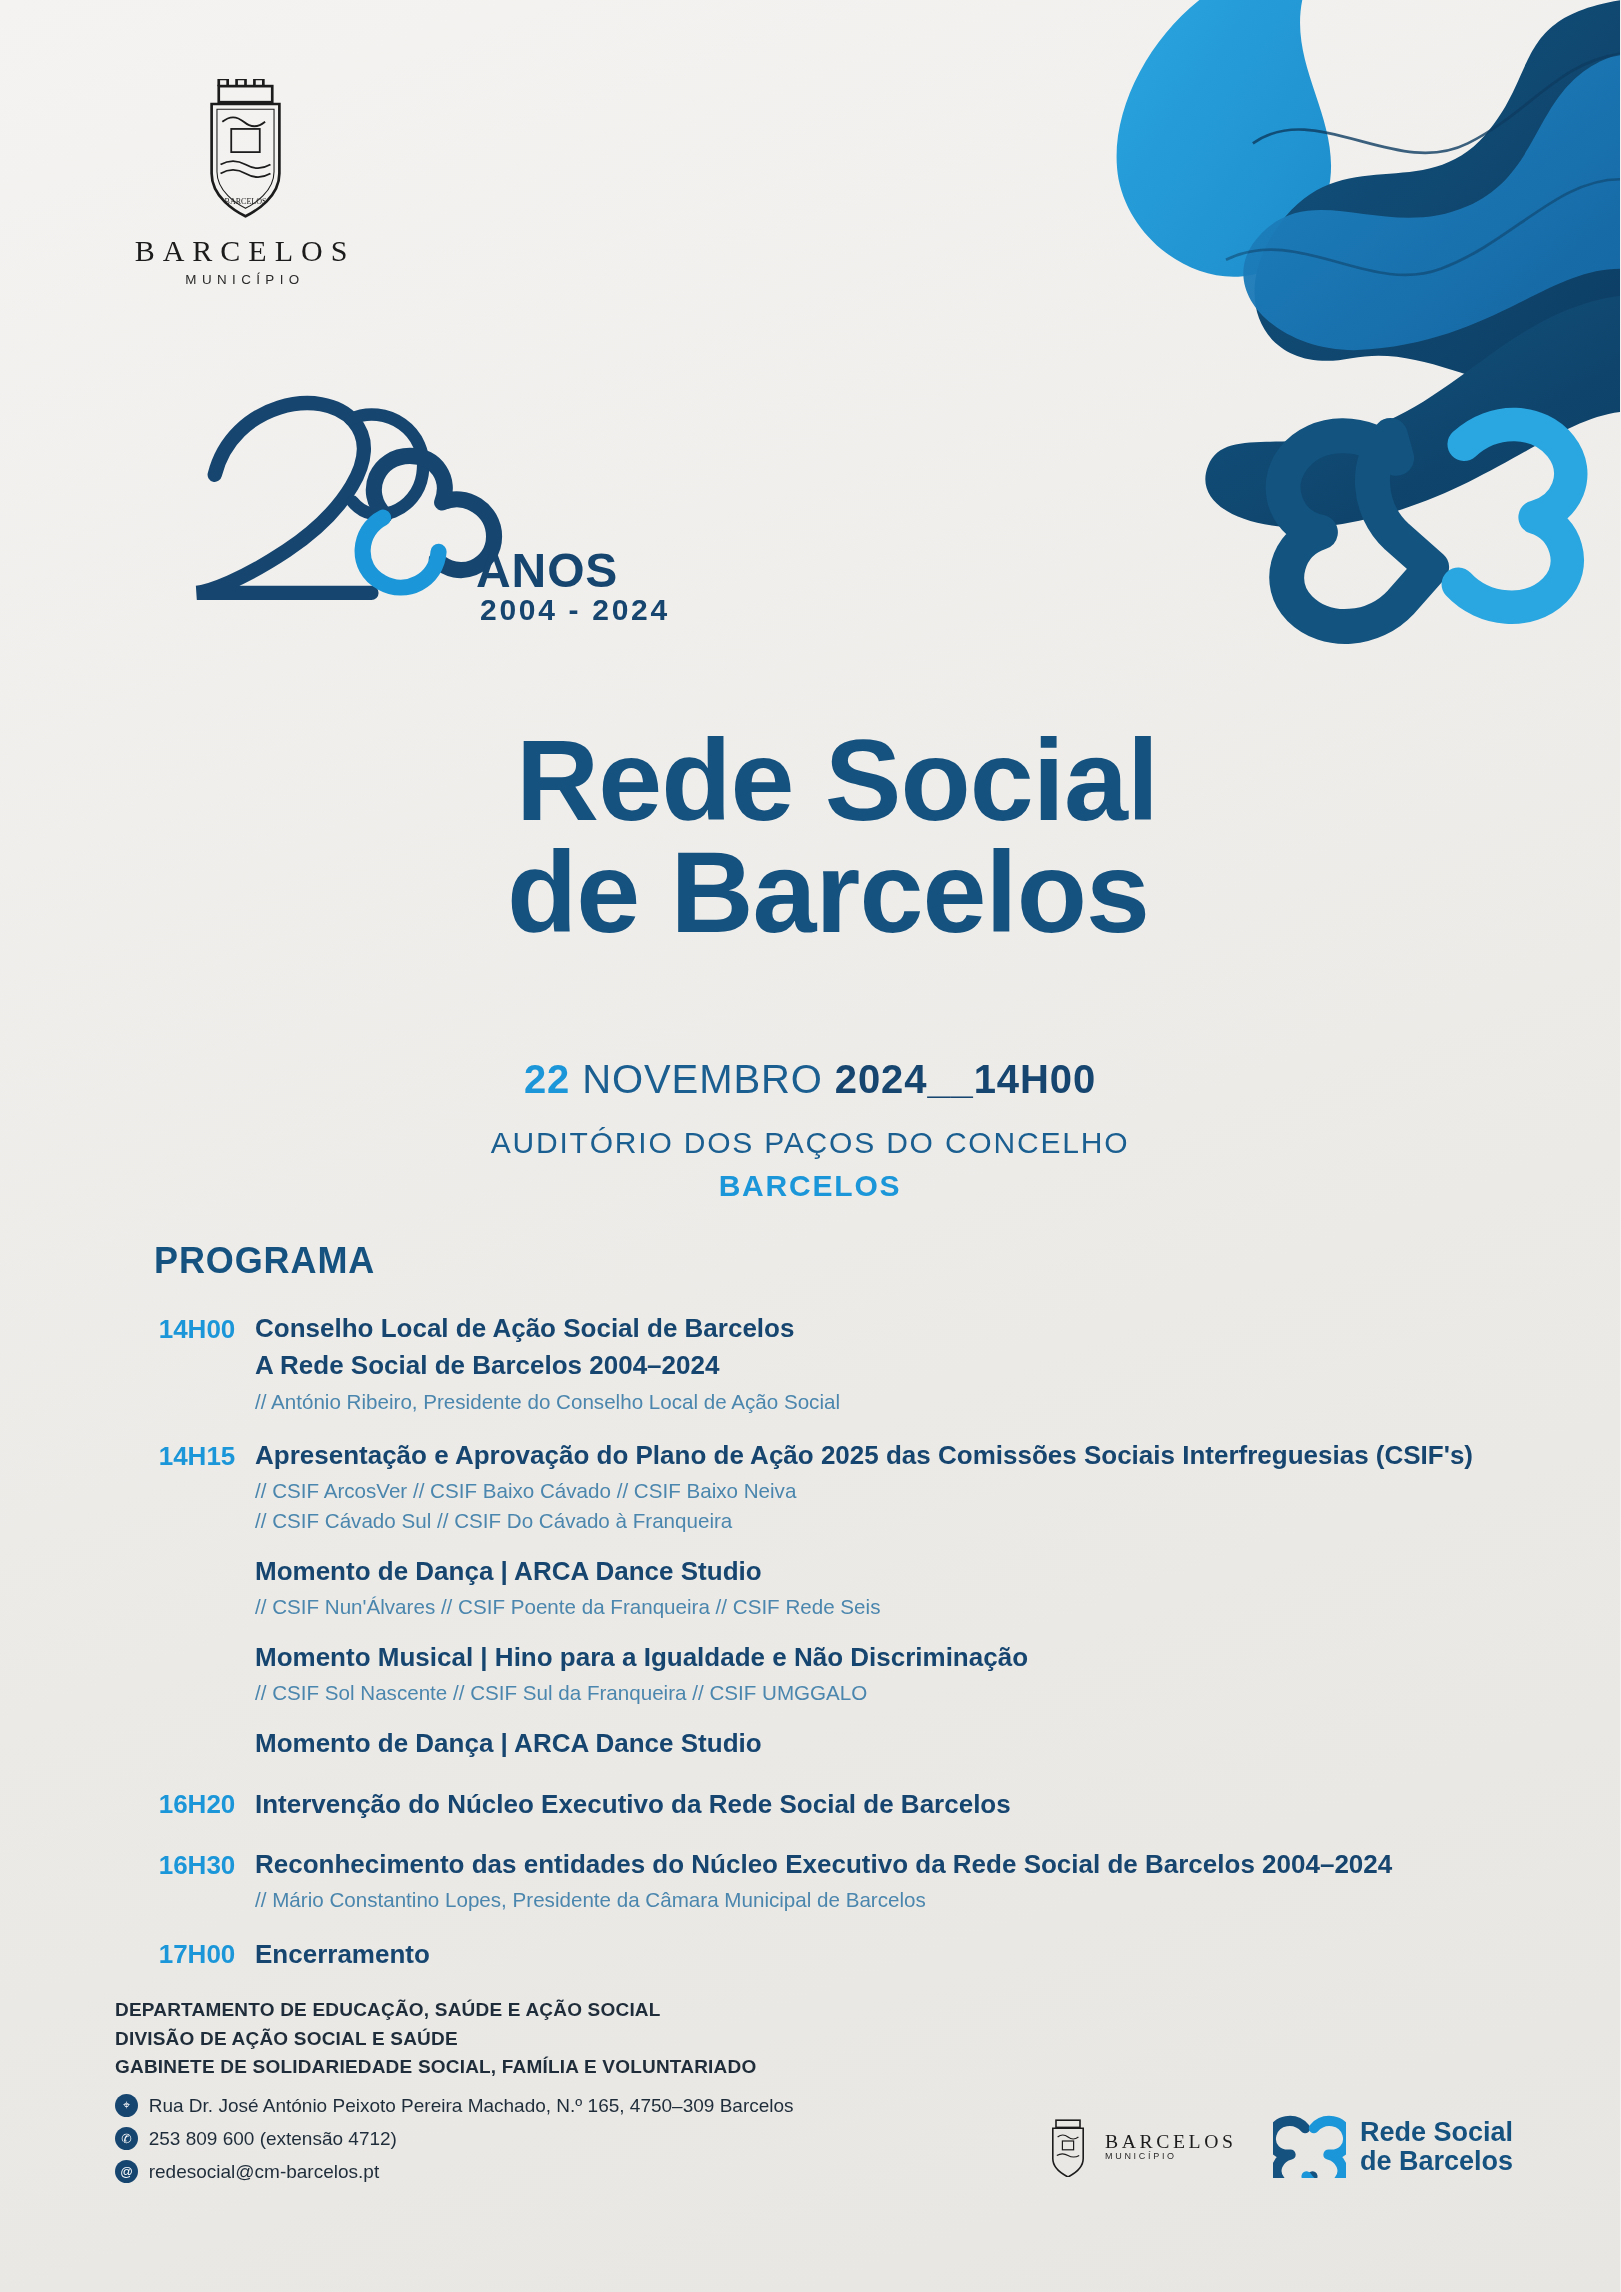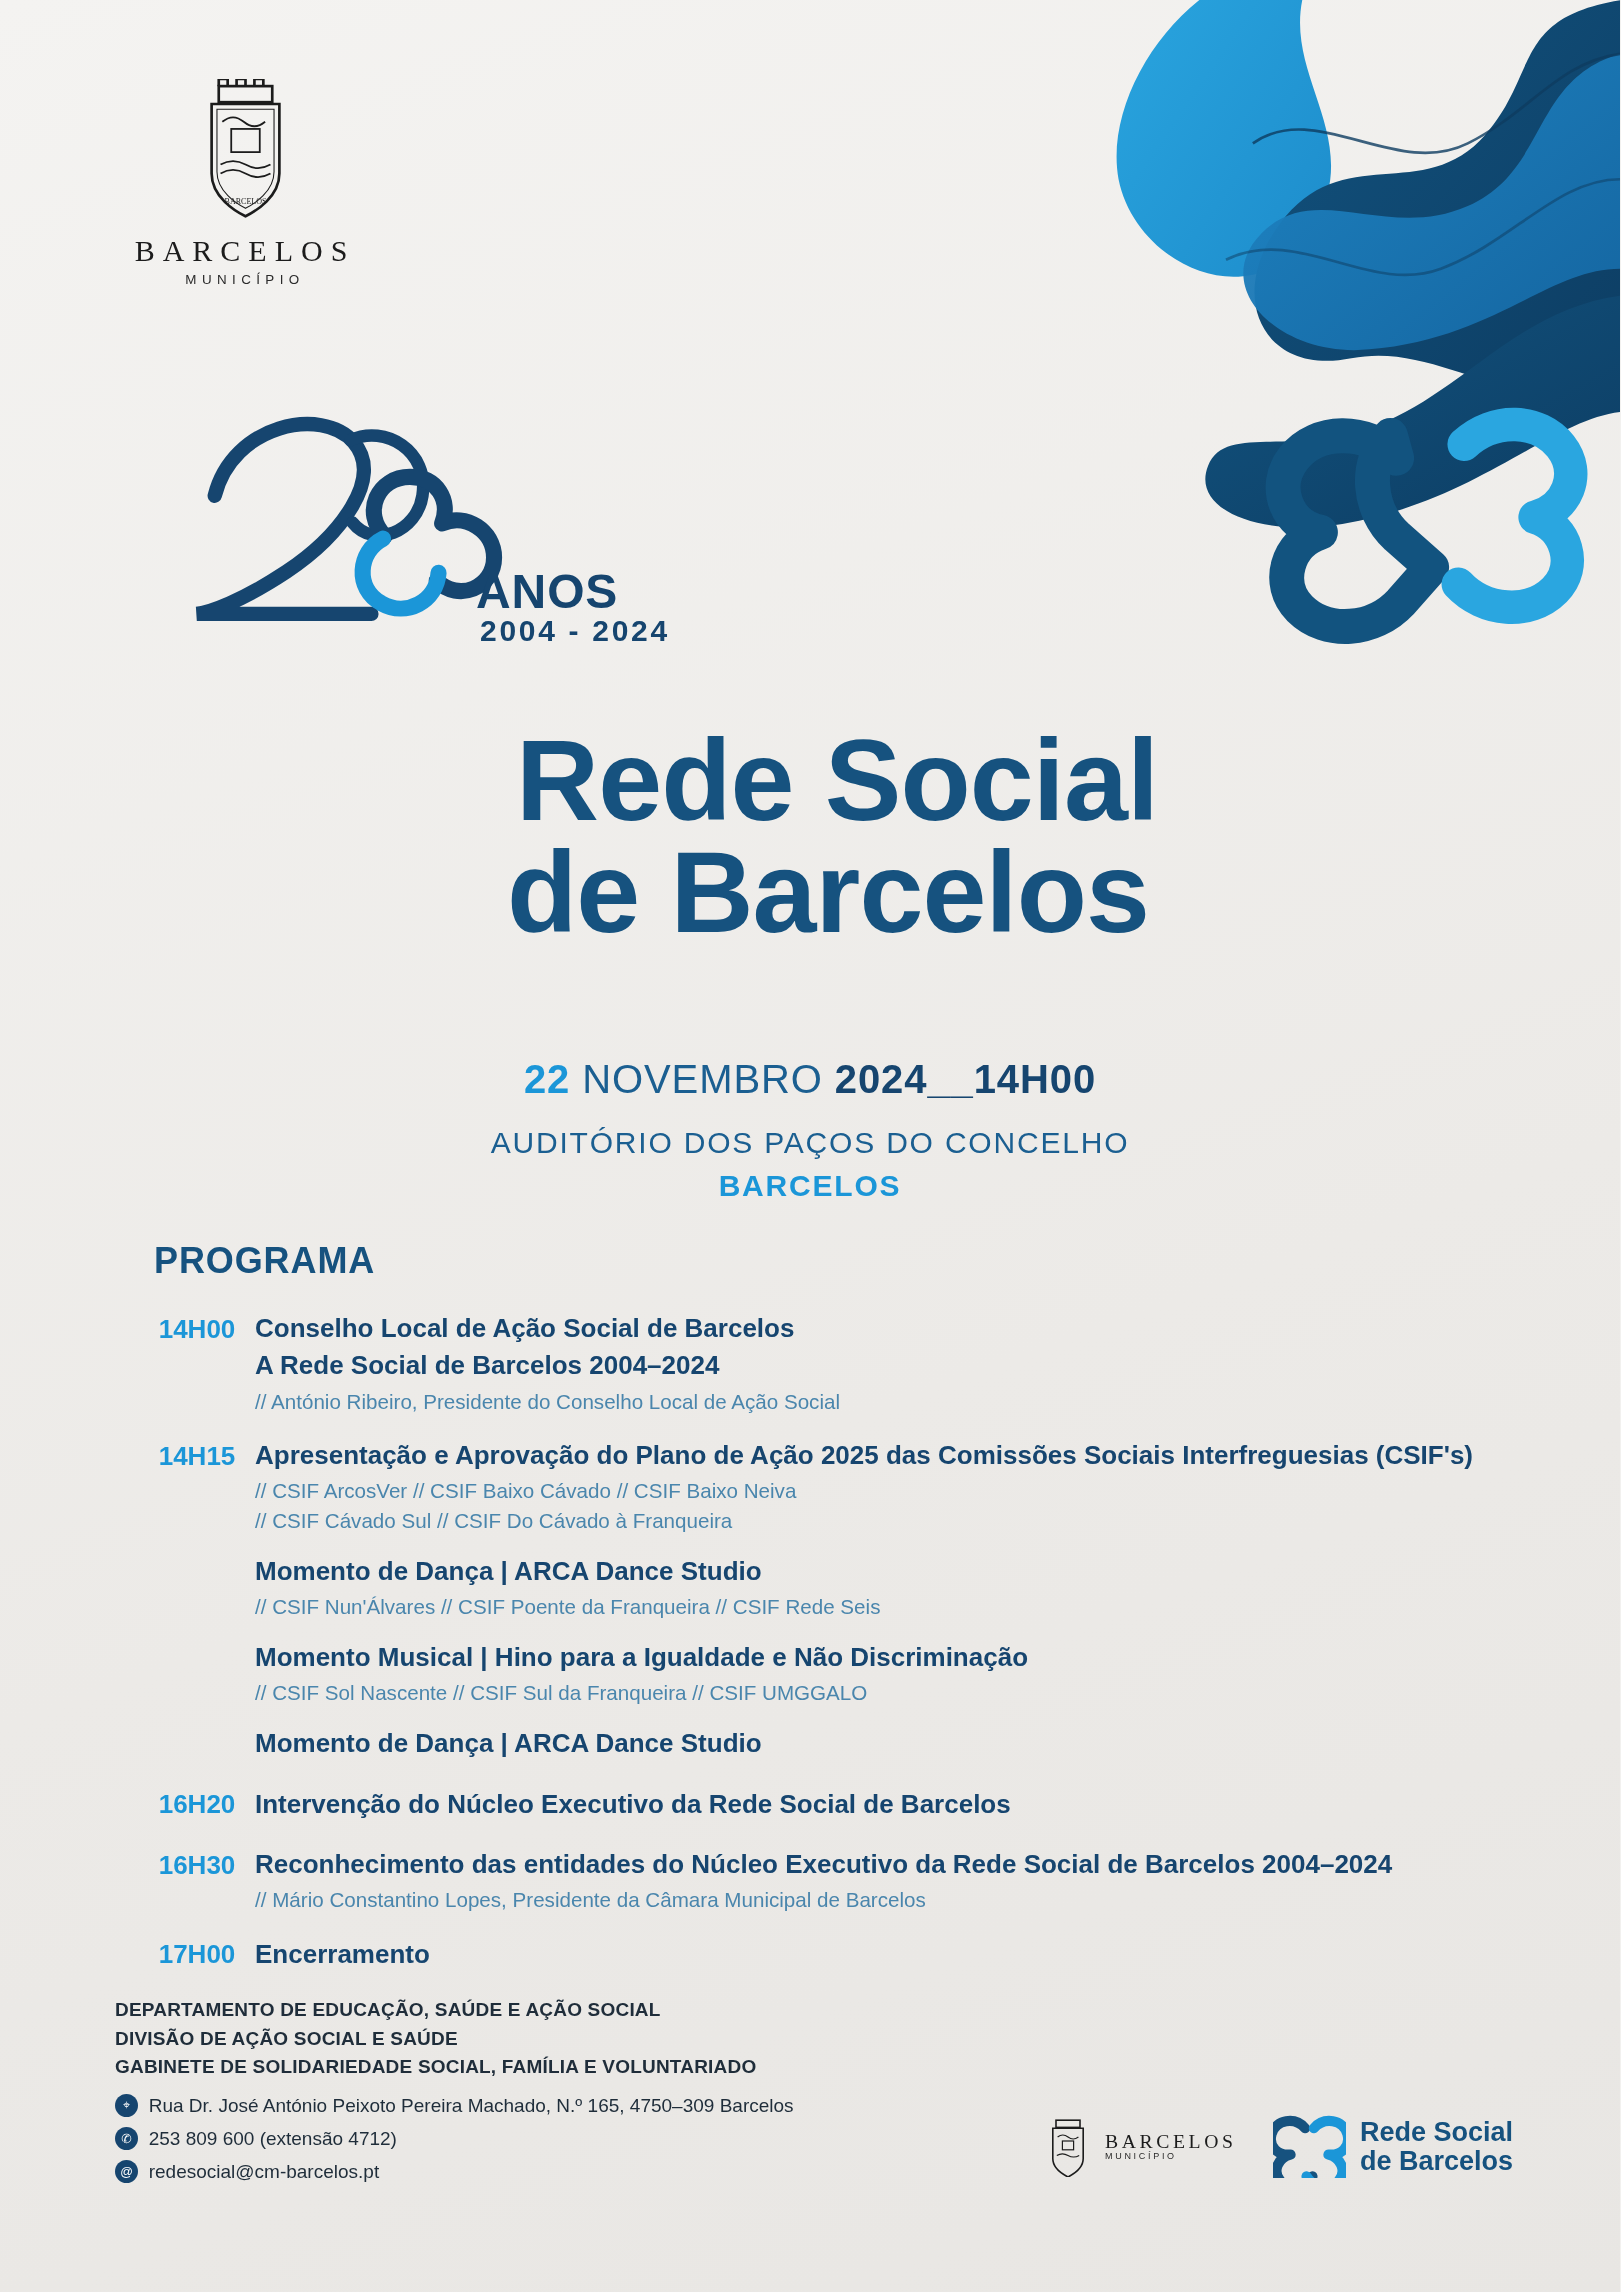--- a/index.html
+++ b/index.html
@@ -34,21 +34,21 @@
   }
   .crest .sub {
     margin-top: 3.6px;
     font-size: 13.4px;
     letter-spacing: 5.4px;
     color: #2a2a2a;
     font-family: "Liberation Sans", sans-serif;
   }
 
   
-  .anniv { position: absolute; top: 388px; left: 161px; width: 573px; height: 296px; }
+  .anniv { position: absolute; top: 367px; left: 161px; width: 573px; height: 296px; }
   .anniv .anos {
     position: absolute; left: 315px; top: 176px;
     font-size: 48px; font-weight: bold; color: #16456f;
     letter-spacing: 0.9px;
   }
   .anniv .years {
     position: absolute; left: 319px; top: 226px;
     font-size: 30px; font-weight: bold; color: #16456f;
     letter-spacing: 2.7px;
   }

